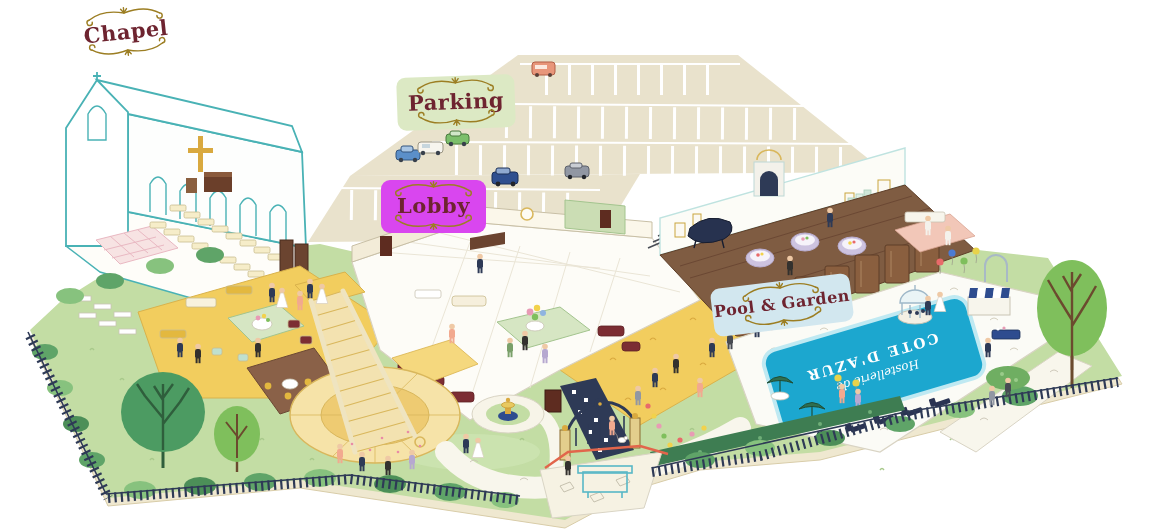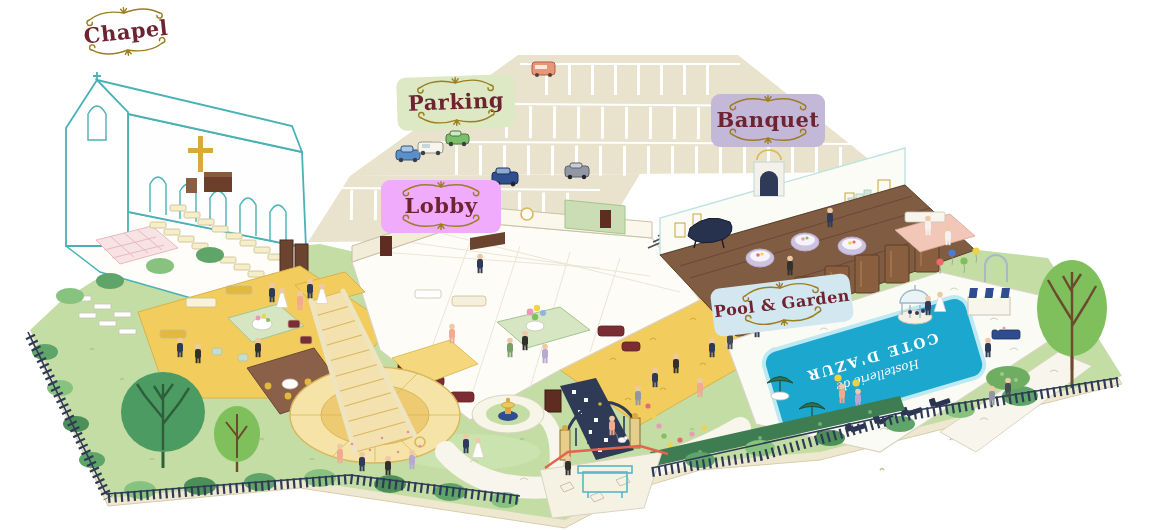--- a/index.html
+++ b/index.html
@@ -8,21 +8,21 @@
   .map-svg{position:absolute;left:0;top:0;width:1150px;height:530px;}
   
   .plate{position:absolute;display:flex;flex-direction:column;align-items:center;gap:0;
          padding:1px 8px 3px;border-radius:9px;box-sizing:border-box;}
   .plate .orn{width:100%;height:13px;display:block;overflow:visible;}
   .plate .orn.b{transform:scaleY(-1);}
   .plate-text{font-weight:bold;color:#6E2430;font-size:21px;line-height:1.1;white-space:nowrap;
               text-align:center;letter-spacing:.5px;}
   .plate-chapel {left:50px; top:6px;  width:152px; transform:rotate(-6deg); background:transparent;}
   .plate-parking{left:397px;top:76px; width:118px; transform:rotate(-2deg); background:#DCE9C4;}
-  .plate-lobby  {left:381px;top:180px;width:120px; background:#f0abfc;}
+  .plate-lobby  {left:381px;top:180px;width:105px; background:#d946ef;}
   .plate-banquet{left:711px;top:94px; width:114px; background:#C3B8D8;}
   .plate-pool   {left:712px;top:281px;width:140px; transform:rotate(-7deg); background:#D2E7EF;}
   .plate-pool .plate-text{font-size:16px;}
 </style>
 </head>
 <body>
 
 <div class="stage">
 
 <svg class="map-svg" viewBox="0 0 1150 530">
@@ -620,29 +620,20 @@
   <div class="plate plate-lobby">
     <svg class="orn" viewBox="0 0 140 22">
         <use href="#flourish"></use>
       </svg>
     <span class="plate-text">Lobby</span>
     <svg class="orn b" viewBox="0 0 140 22">
         <use href="#flourish"></use>
       </svg>
   </div>
 
-  <div class="plate plate-banquet">
-    <svg class="orn" viewBox="0 0 140 22">
-        <use href="#flourish"></use>
-      </svg>
-    <span class="plate-text">Banquet</span>
-    <svg class="orn b" viewBox="0 0 140 22">
-        <use href="#flourish"></use>
-      </svg>
-  </div>
 
   <div class="plate plate-pool">
     <svg class="orn" viewBox="0 0 140 22">
         <use href="#flourish"></use>
       </svg>
     <span class="plate-text">Pool &amp; Garden</span>
     <svg class="orn b" viewBox="0 0 140 22">
         <use href="#flourish"></use>
       </svg>
   </div>

